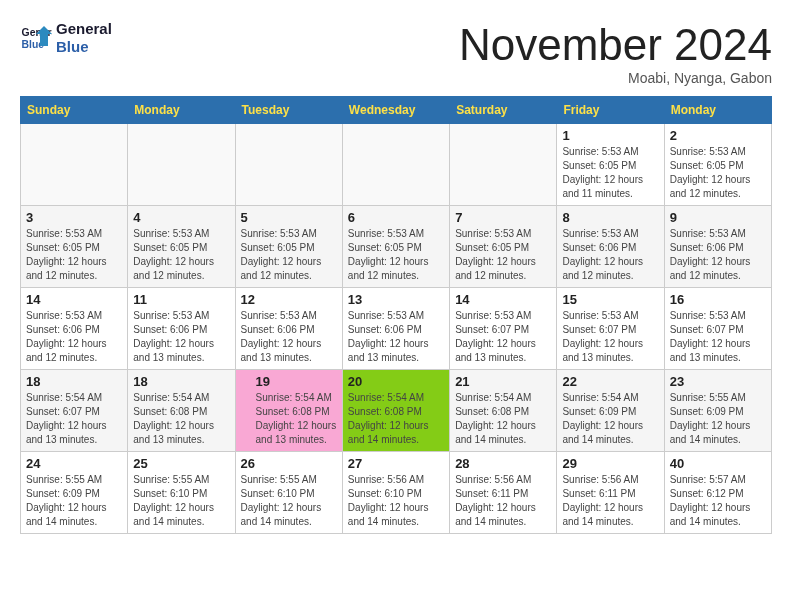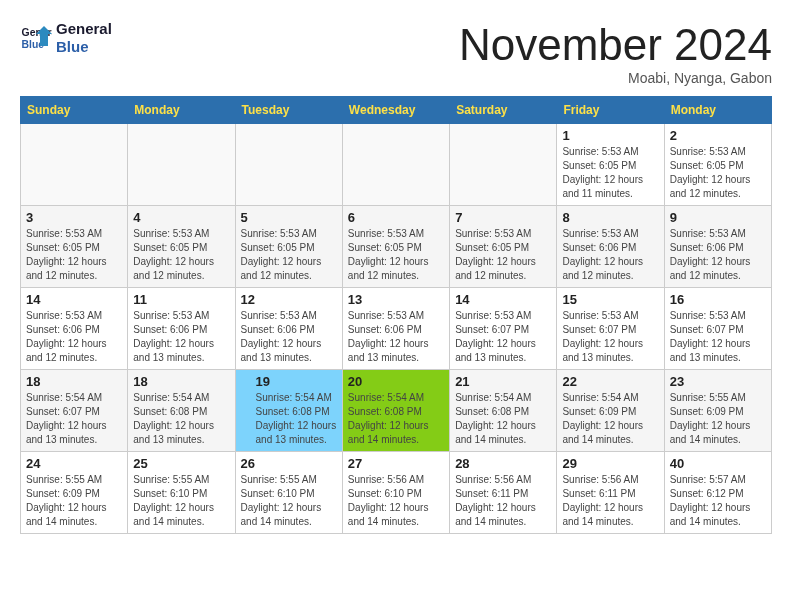--- a/index.html
+++ b/index.html
@@ -247,21 +247,21 @@
 Daylight: 12 hours
 and 13 minutes.</div>
         </td>
         <td style="background: rgb(245, 245, 245); margin-top: 20px;">
           <span class="day-number">18</span>
           <div class="day-info" style="white-space: pre-line;">Sunrise: 5:54 AM
 Sunset: 6:08 PM
 Daylight: 12 hours
 and 13 minutes.</div>
         </td>
-        <td style="background: #7dd3fc; padding-left: 20px;">
+        <td style="background: #f9a8d4; padding-left: 20px;">
           <span class="day-number">19</span>
           <div class="day-info" style="white-space: pre-line;">Sunrise: 5:54 AM
 Sunset: 6:08 PM
 Daylight: 12 hours
 and 13 minutes.</div>
         </td>
         <td style="background: #84cc16;">
           <span class="day-number">20</span>
           <div class="day-info" style="white-space: pre-line;">Sunrise: 5:54 AM
 Sunset: 6:08 PM

